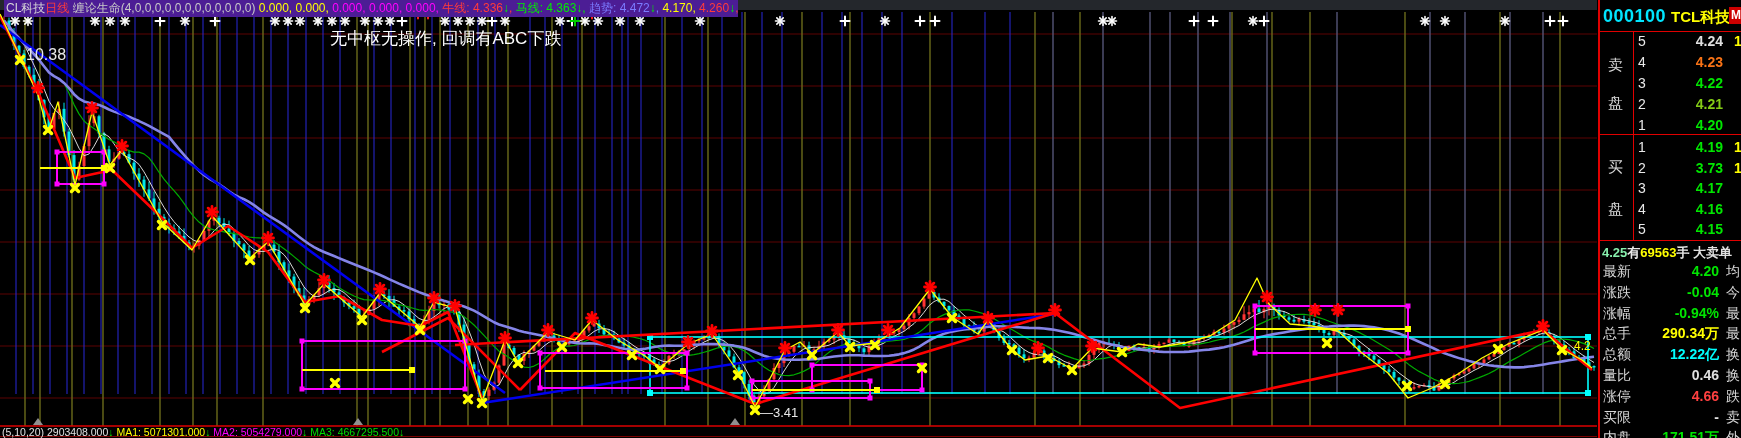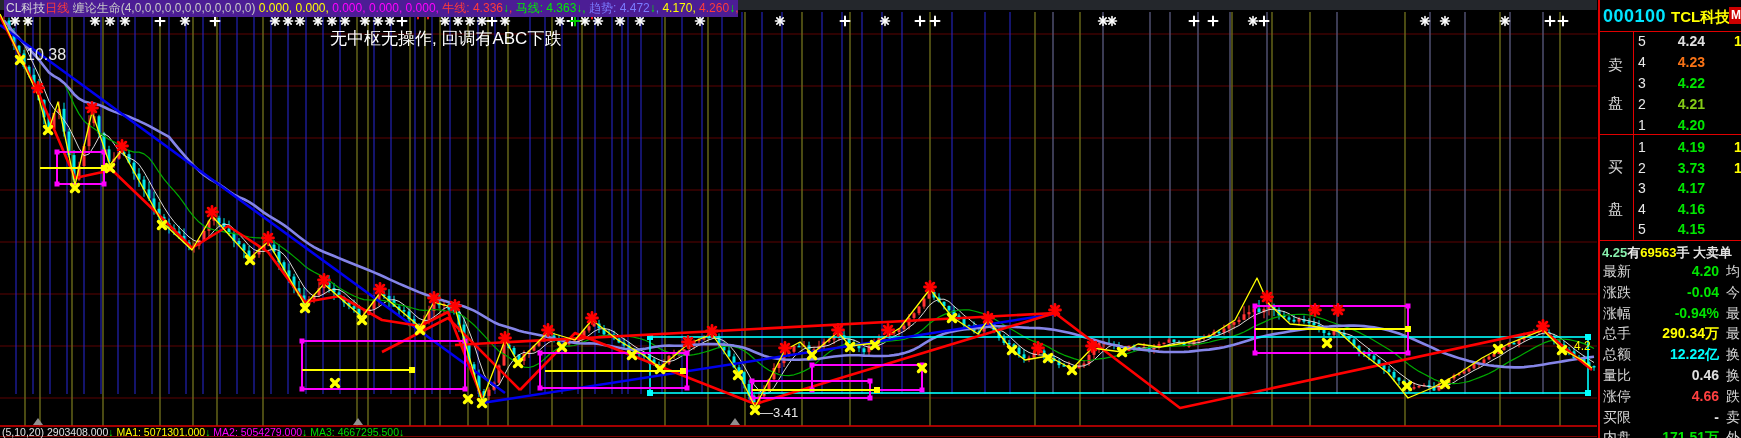--- a/index.html
+++ b/index.html
@@ -16,21 +16,21 @@
          box-sizing:border-box;z-index:40;}
   .pline{position:absolute;background:#e00000;}
   #ptitle{position:absolute;left:3px;top:6px;white-space:nowrap;}
   #pcode{color:#00e5ff;font-size:18px;font-weight:bold;letter-spacing:0.5px;}
   #pname{color:#ffff00;font-size:15px;font-weight:bold;margin-left:5px;}
   #pbadge{position:absolute;right:-2px;top:7px;width:14px;height:17px;background:#cc0000;color:#fff;
           font-size:12px;font-weight:bold;text-align:center;line-height:17px;}
   .obrow,.irow{position:absolute;width:100%;font-size:14px;}
   .sidechar{position:absolute;left:8px;color:#d8d8d8;font-size:15px;}
   .lvl{position:absolute;left:38px;color:#e8e8e8;}
-  .prc{position:absolute;right:36px;font-weight:bold;}
+  .prc{position:absolute;right:18px;font-weight:bold;}
   .vol1{position:absolute;left:134px;color:#ffff00;font-weight:bold;}
   .ilabel{position:absolute;left:3px;color:#d8d8d8;}
   .ivalue{position:absolute;right:22px;font-weight:bold;}
   .iright{position:absolute;left:126px;color:#d8d8d8;}
   #bigorder{position:absolute;left:2px;top:244px;font-size:13px;white-space:nowrap;font-weight:bold;}
 </style>
 </head>
 <body>
 
 <div id="screen">

